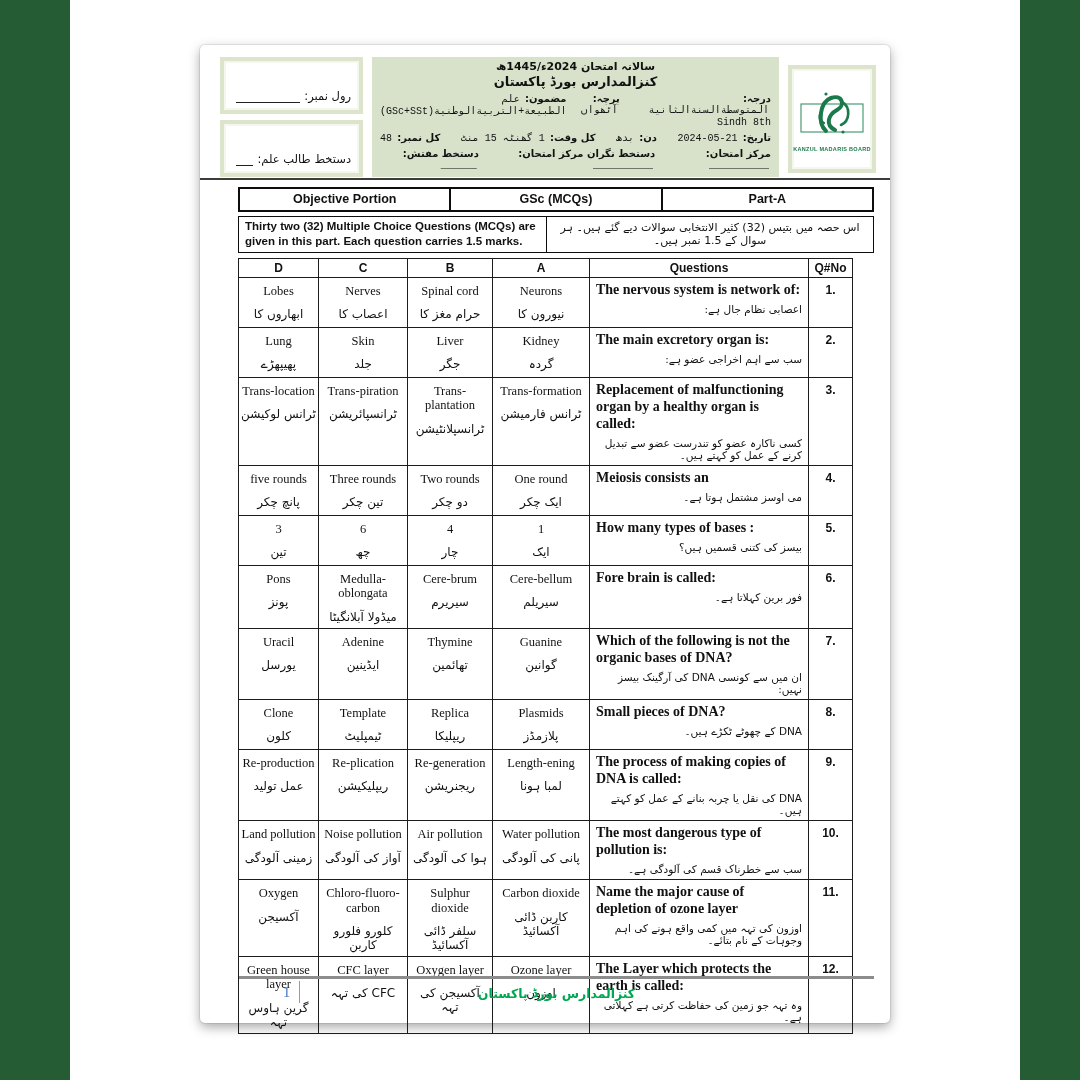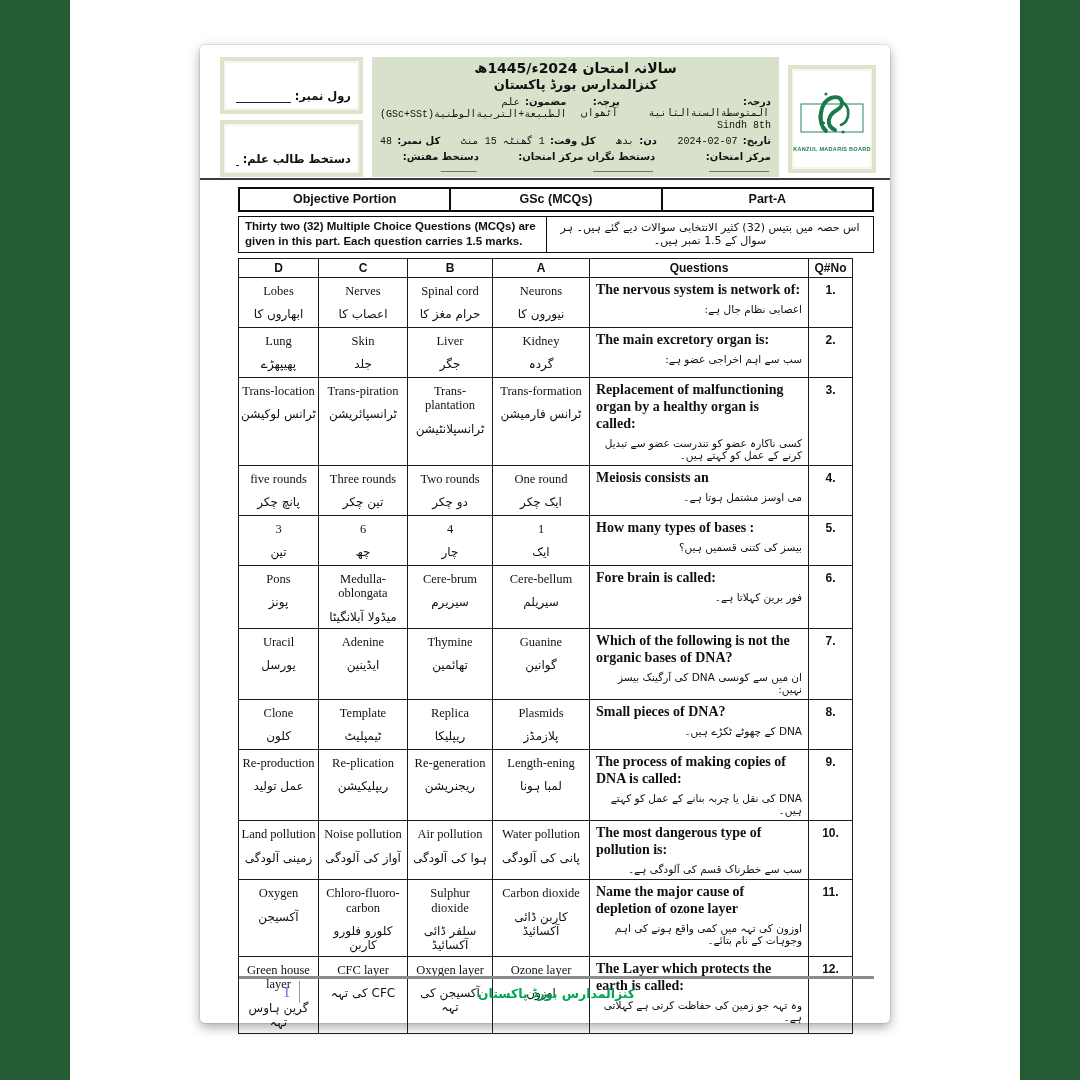--- a/index.html
+++ b/index.html
@@ -25,29 +25,29 @@
 
   
   .hdr { display: flex; gap: 9px; padding: 12px 14px 0 20px; height: 132px; }
   .hdr-left { width: 143px; display: flex; flex-direction: column; gap: 6px; }
   .blank-box {
     flex: 1; background: #fff;
     border: 4px solid #dce5cb;
     box-shadow: inset 0 0 0 2px #f4f7ee;
     display: flex; align-items: flex-end; justify-content: flex-start;
     direction: rtl; padding: 5px 8px 7px;
-    font-family: "DejaVu Sans", sans-serif; font-size: 11.5px; font-weight: bold;
+    font-family: "DejaVu Sans", sans-serif; font-size: 11.5px; font-weight: normal;
     white-space: nowrap;
   }
   .uline { display: inline-block; width: 70px; border-bottom: 1.3px solid #222; height: 11px; margin: 0 4px; }
   .hdr-center {
     flex: 1; background: var(--panel-green, #D8E2CA);
     padding: 3px 8px 5px; overflow: hidden;
   }
-  .hdr-title1 { text-align: center; font-family: "DejaVu Sans", sans-serif; font-weight: bold; font-size: 14px; }
+  .hdr-title1 { text-align: center; font-family: "DejaVu Sans", sans-serif; font-weight: bold; font-size: 11px; }
   .hdr-title2 { text-align: center; font-family: "DejaVu Sans", sans-serif; font-weight: bold; font-size: 13px; margin-top: 1px; }
   .info-lines { margin-top: 3px; }
   .info-line {
     direction: rtl; display: flex; justify-content: space-between; align-items: baseline;
     font-family: "DejaVu Sans", sans-serif; font-size: 10px; margin-top: 4px; gap: 2px 6px;
   }
   .info-line .lbl { font-weight: bold; }
   .info-line .val { font-weight: normal; margin-right: 2px; font-family: Liberation Mono, monospace; }
   .hdr-right { width: 88px; }
   .logo-box {
@@ -138,21 +138,21 @@
     <div class="hdr-center">
       <div class="hdr-title1">سالانہ امتحان 2024ء/1445ھ</div>
       <div class="hdr-title2">کنزالمدارس بورڈ پاکستان</div>
       <div class="info-lines">
           <div class="info-line" dir="rtl">
             <span class="seg"><span class="lbl">درجہ:</span> <span class="val">المتوسطةالسنةالثانية Sindh 8th</span></span>
             <span class="seg"><span class="lbl">پرچہ:</span> <span class="val">آٹھواں</span></span>
             <span class="seg"><span class="lbl">مضمون:</span> <span class="val">علم الطبيعة+التربيةالوطنية(GSc+SSt)</span></span>
           </div>
           <div class="info-line" dir="rtl">
-            <span class="seg"><span class="lbl">تاریخ:</span> <span class="val">07-02-2024</span></span>
+            <span class="seg"><span class="lbl">تاریخ:</span> <span class="val">21-05-2024</span></span>
             <span class="seg"><span class="lbl">دن:</span> <span class="val">بدھ</span></span>
             <span class="seg"><span class="lbl">کل وقت:</span> <span class="val">1 گھنٹہ 15 منٹ</span></span>
             <span class="seg"><span class="lbl">کل نمبر:</span> <span class="val">48</span></span>
           </div>
           <div class="info-line" dir="rtl">
             <span class="seg"><span class="lbl">مرکز امتحان:</span> <span class="val">__________</span></span>
             <span class="seg"><span class="lbl">دستخط نگران مرکز امتحان:</span> <span class="val">__________</span></span>
             <span class="seg"><span class="lbl">دستخط مفتش:</span> <span class="val">______</span></span>
           </div>
         </div>

